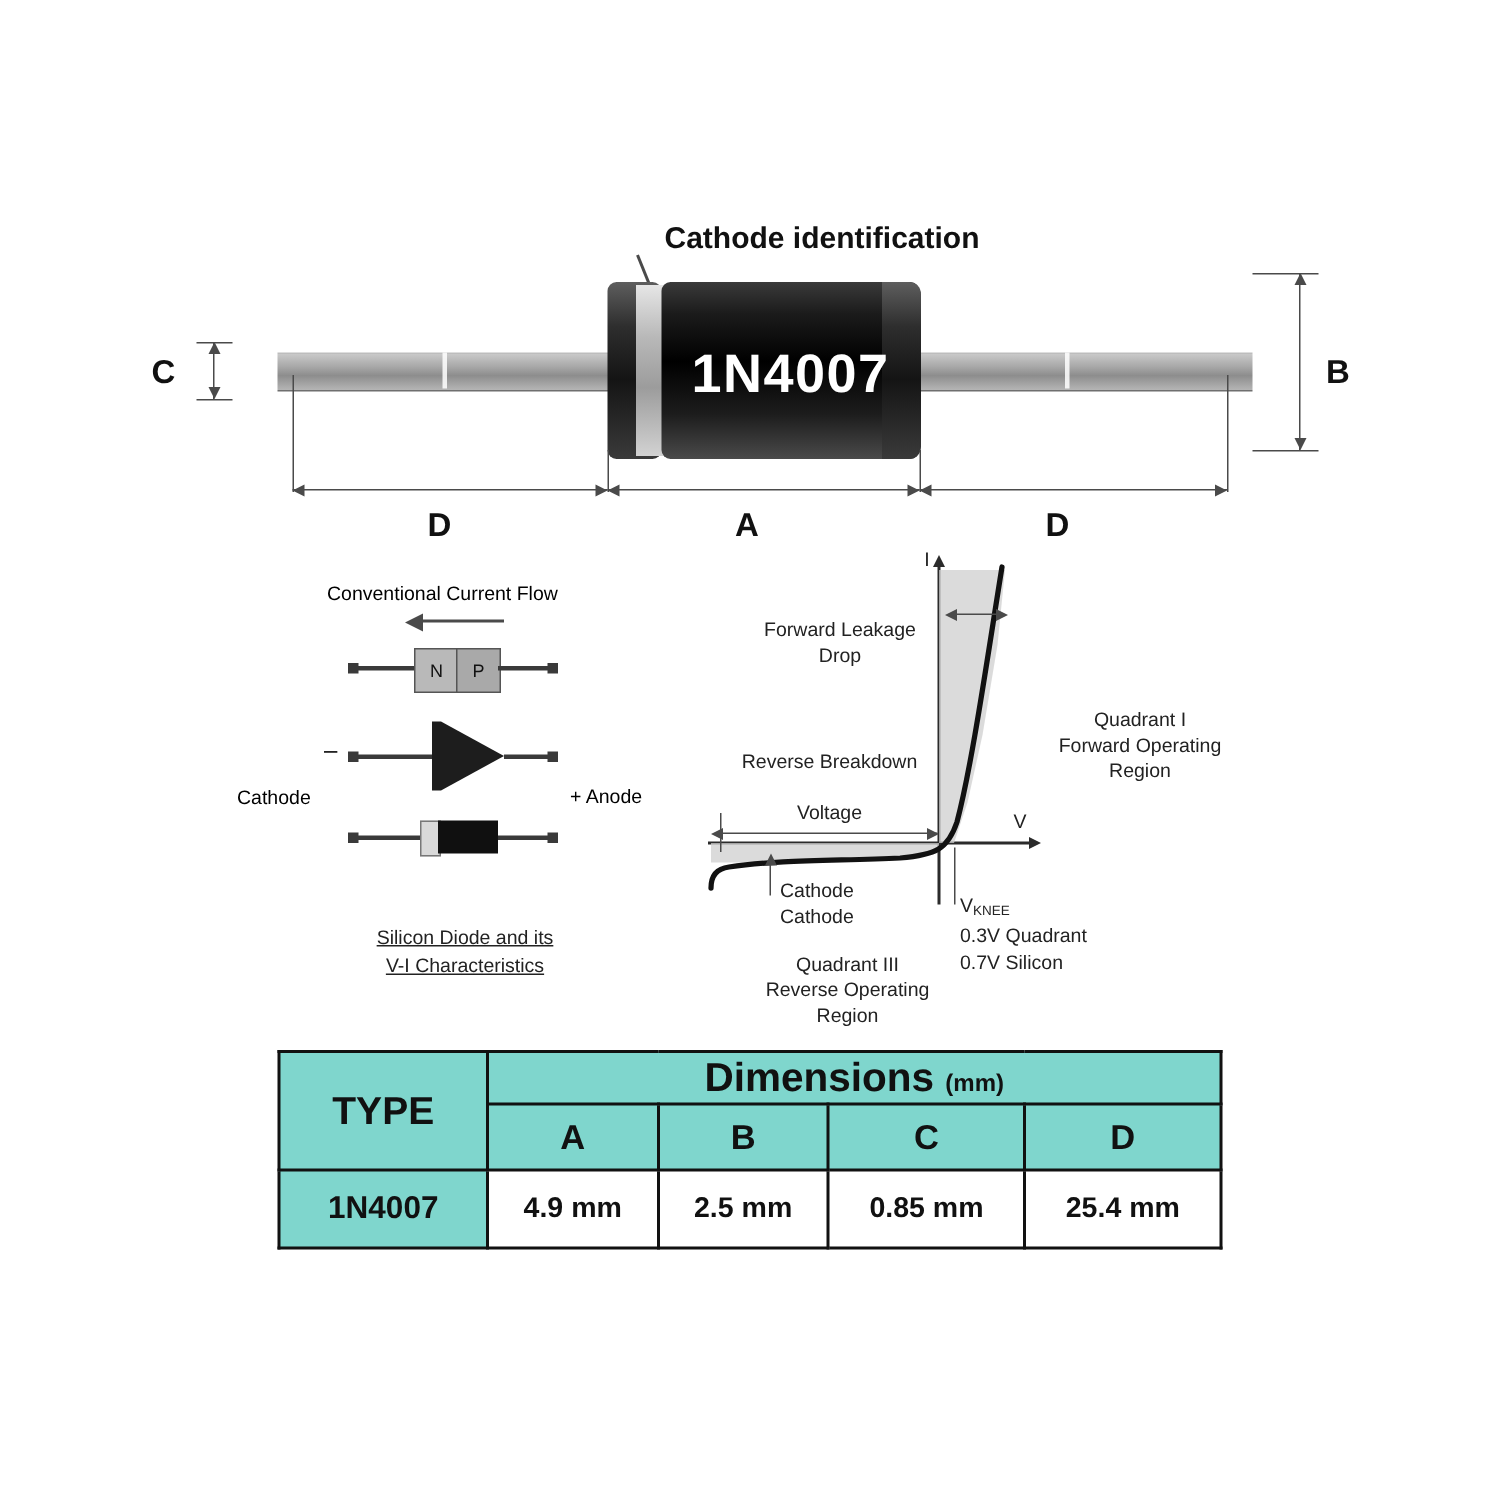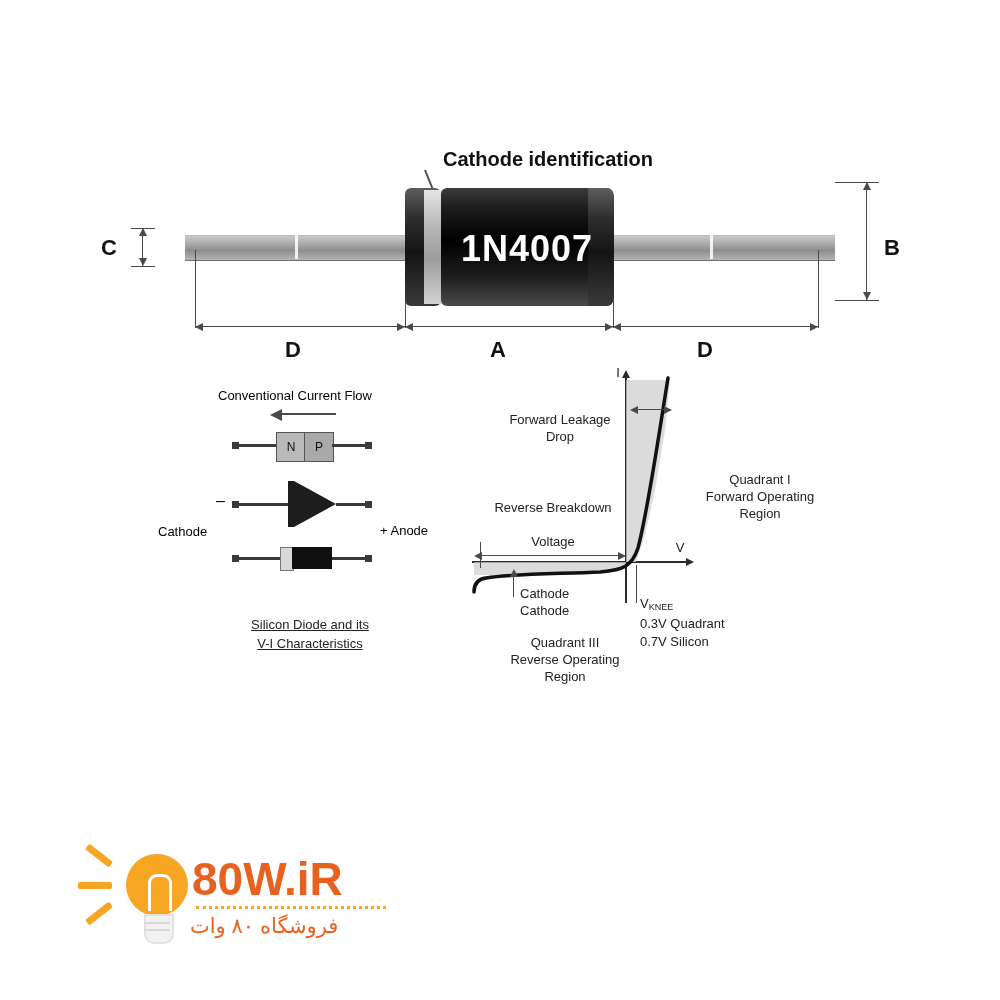--- a/index.html
+++ b/index.html
@@ -209,28 +209,39 @@
     <div class="vi-text" style="left:30px;top:309px;width:170px;">Region</div>
 
     <div class="dim-line" style="left:186px;top:205px;width:1px;height:38px;"></div>
     <div class="vi-text" style="left:190px;top:236px;width:120px;text-align:left;">
       <span>V</span><span style="font-size:9px;vertical-align:-2px;">KNEE</span>
     </div>
     <div class="vi-text" style="left:190px;top:256px;width:180px;text-align:left;">0.3V Quadrant</div>
     <div class="vi-text" style="left:190px;top:274px;width:180px;text-align:left;">0.7V Silicon</div>
   </div>
 
-
-  <div id="logo">
-    <div class="ray" style="left:18px;top:42px;width:34px;height:7px;"></div>
-    <div class="ray" style="left:24px;top:12px;width:30px;height:7px;transform:rotate(38deg);"></div>
-    <div class="ray" style="left:24px;top:70px;width:30px;height:7px;transform:rotate(-38deg);"></div>
-    <div class="bulb-glass"></div>
-    <div class="abs" style="left:88px;top:34px;width:18px;height:34px;border:3px solid #ffffff;border-radius:9px 9px 0 0;border-bottom:none;"></div>
-    <div class="bulb-base"></div>
-    <div class="abs" style="left:84px;top:82px;width:26px;height:2px;background:#d9d9d9;"></div>
-    <div class="abs" style="left:84px;top:89px;width:26px;height:2px;background:#d9d9d9;"></div>
-    <div class="logo-80w">80W.iR</div>
-    <div class="logo-dash"></div>
-    <div class="logo-fa">فروشگاه ۸۰ وات</div>
-  </div>
+  <table id="dim-table">
+    <tbody>
+        <tr>
+      <td class="th-type" rowspan="2">TYPE</td>
+      <td class="th-dims" colspan="4">
+        <span>Dimensions</span>
+        <span class="unit">(mm)</span>
+      </td>
+    </tr>
+    <tr>
+      <td class="th-sub">A</td>
+      <td class="th-sub">B</td>
+      <td class="th-sub">C</td>
+      <td class="th-sub">D</td>
+    </tr>
+    <tr>
+      <td class="cell-type">1N4007</td>
+      <td class="cell-val">4.9 mm</td>
+      <td class="cell-val">2.5 mm</td>
+      <td class="cell-val">0.85 mm</td>
+      <td class="cell-val">25.4 mm</td>
+    </tr>
+  </tbody>
+    </table>
+
 
 </div>
 
 </body></html>

